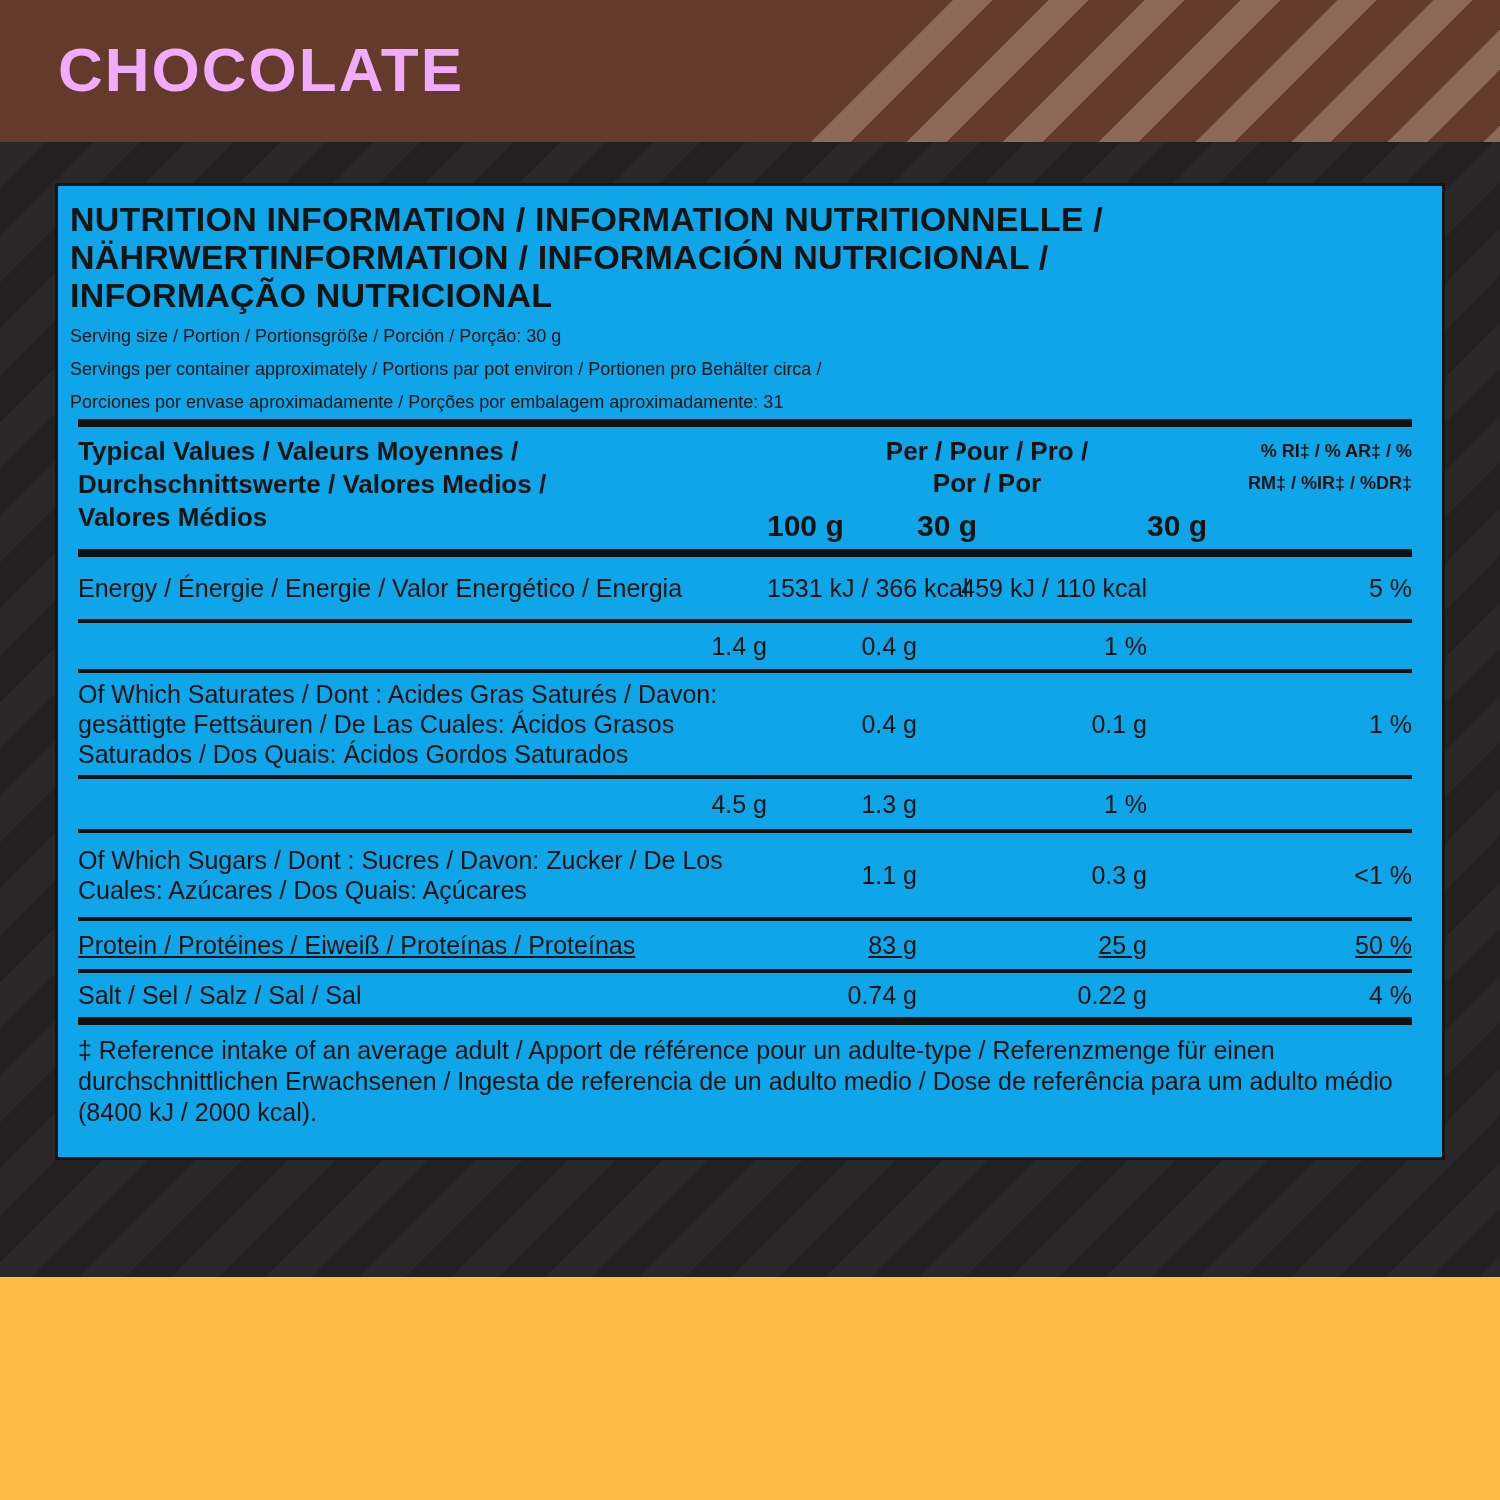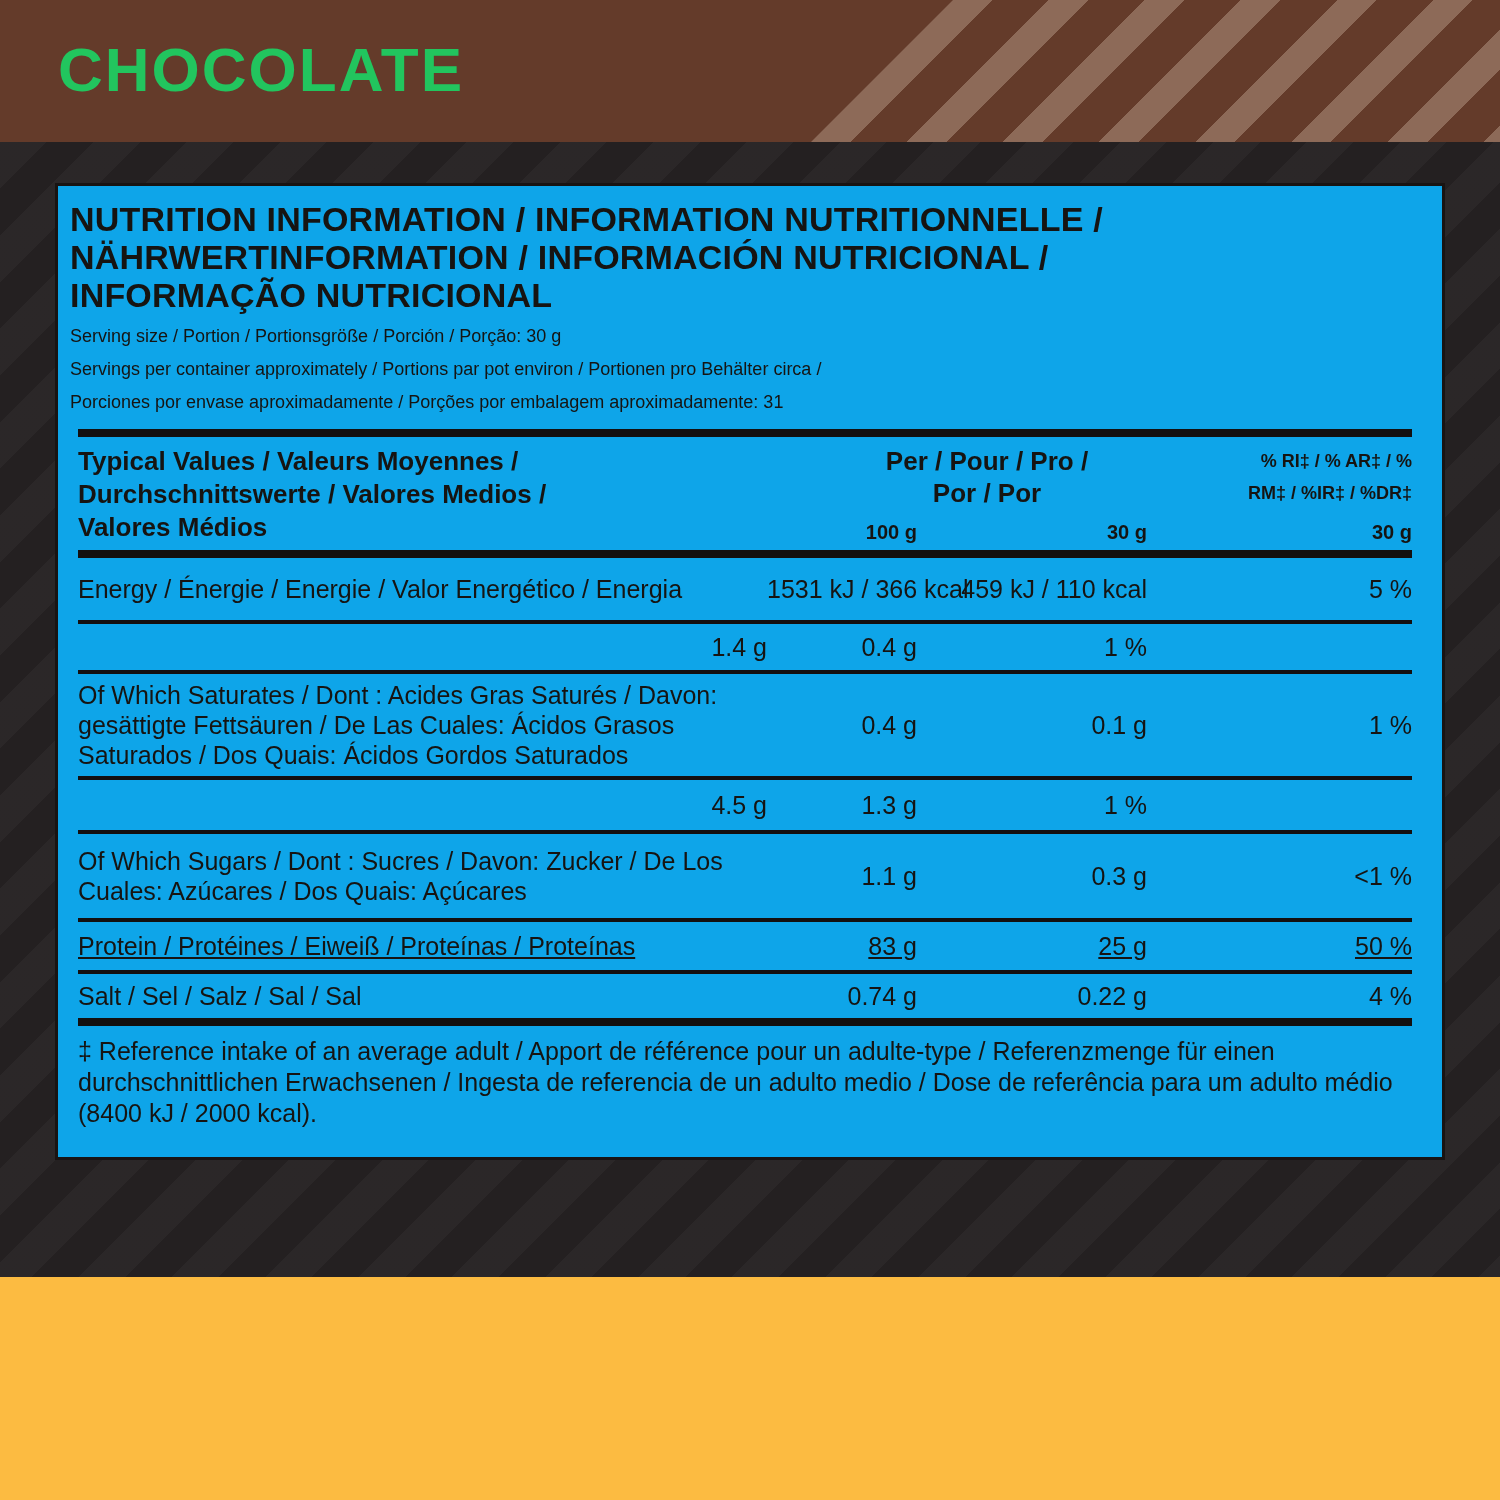--- a/index.html
+++ b/index.html
@@ -20,48 +20,48 @@
     background:#643B2A;overflow:hidden;
   }
   .flavor-stripes{
     position:absolute;top:0;bottom:0;left:811px;width:689px;
     clip-path:polygon(142px 0, 100% 0, 100% 100%, 0 100%);
     background:repeating-linear-gradient(135deg,
       transparent 0 32px, #8D6A58 32px 60px, transparent 60px 68px);
   }
   .flavor-title{
     position:absolute;left:58px;top:50%;transform:translateY(-52%);
-    font-size:62px;font-weight:bold;letter-spacing:2px;color:#22c55e;
+    font-size:62px;font-weight:bold;letter-spacing:2px;color:#f0abfc;
   }
   
   .panel{
     position:absolute;left:55px;top:183px;width:1390px;height:977px;
     box-sizing:border-box;background:#0ea5e9;border:3px solid #181413;
     padding:14px 30px 0 12px;
   }
   .panel-title{
     font-weight:bold;font-size:34px;line-height:38px;white-space:pre-line;
     letter-spacing:.2px;
   }
   .serving{font-size:18px;line-height:33px;margin-top:6px;white-space:pre-line;}
   
-  .table{margin-left:8px;margin-top:10px;}
+  .table{margin-left:8px;}
   .rule{height:8px;background:#131010;}
   .sep{height:4px;background:#131010;}
   .thead{
     display:grid;grid-template-columns:1fr 150px 230px 265px;
     grid-template-rows:auto auto;padding:8px 0 6px;
   }
   .th-typical{grid-column:1;grid-row:1/3;font-weight:bold;font-size:26px;
     line-height:33px;white-space:pre-line;}
   .th-per{grid-column:2/4;grid-row:1;text-align:center;font-weight:bold;
     font-size:26px;line-height:32px;white-space:pre-line;padding-left:60px;}
   .th-ri{grid-column:4;grid-row:1;text-align:right;font-weight:bold;
     font-size:18px;line-height:32px;white-space:pre-line;}
-  .th-unit{font-weight:bold;font-size:20px;text-align:right;align-self:end;
+  .th-unit{font-weight:bold;font-size:30px;align-self:end;
     padding-top:10px;white-space:nowrap;}
   .th-u100{grid-column:2;grid-row:2;}
   .th-u30{grid-column:3;grid-row:2;}
   .th-u30ri{grid-column:4;grid-row:2;}
   .row{
     display:grid;grid-template-columns:1fr 150px 230px 265px;
     align-items:center;font-size:25px;line-height:30px;
   }
   .row .lbl{padding-right:10px;}
   .row .val{text-align:right;white-space:nowrap;}

